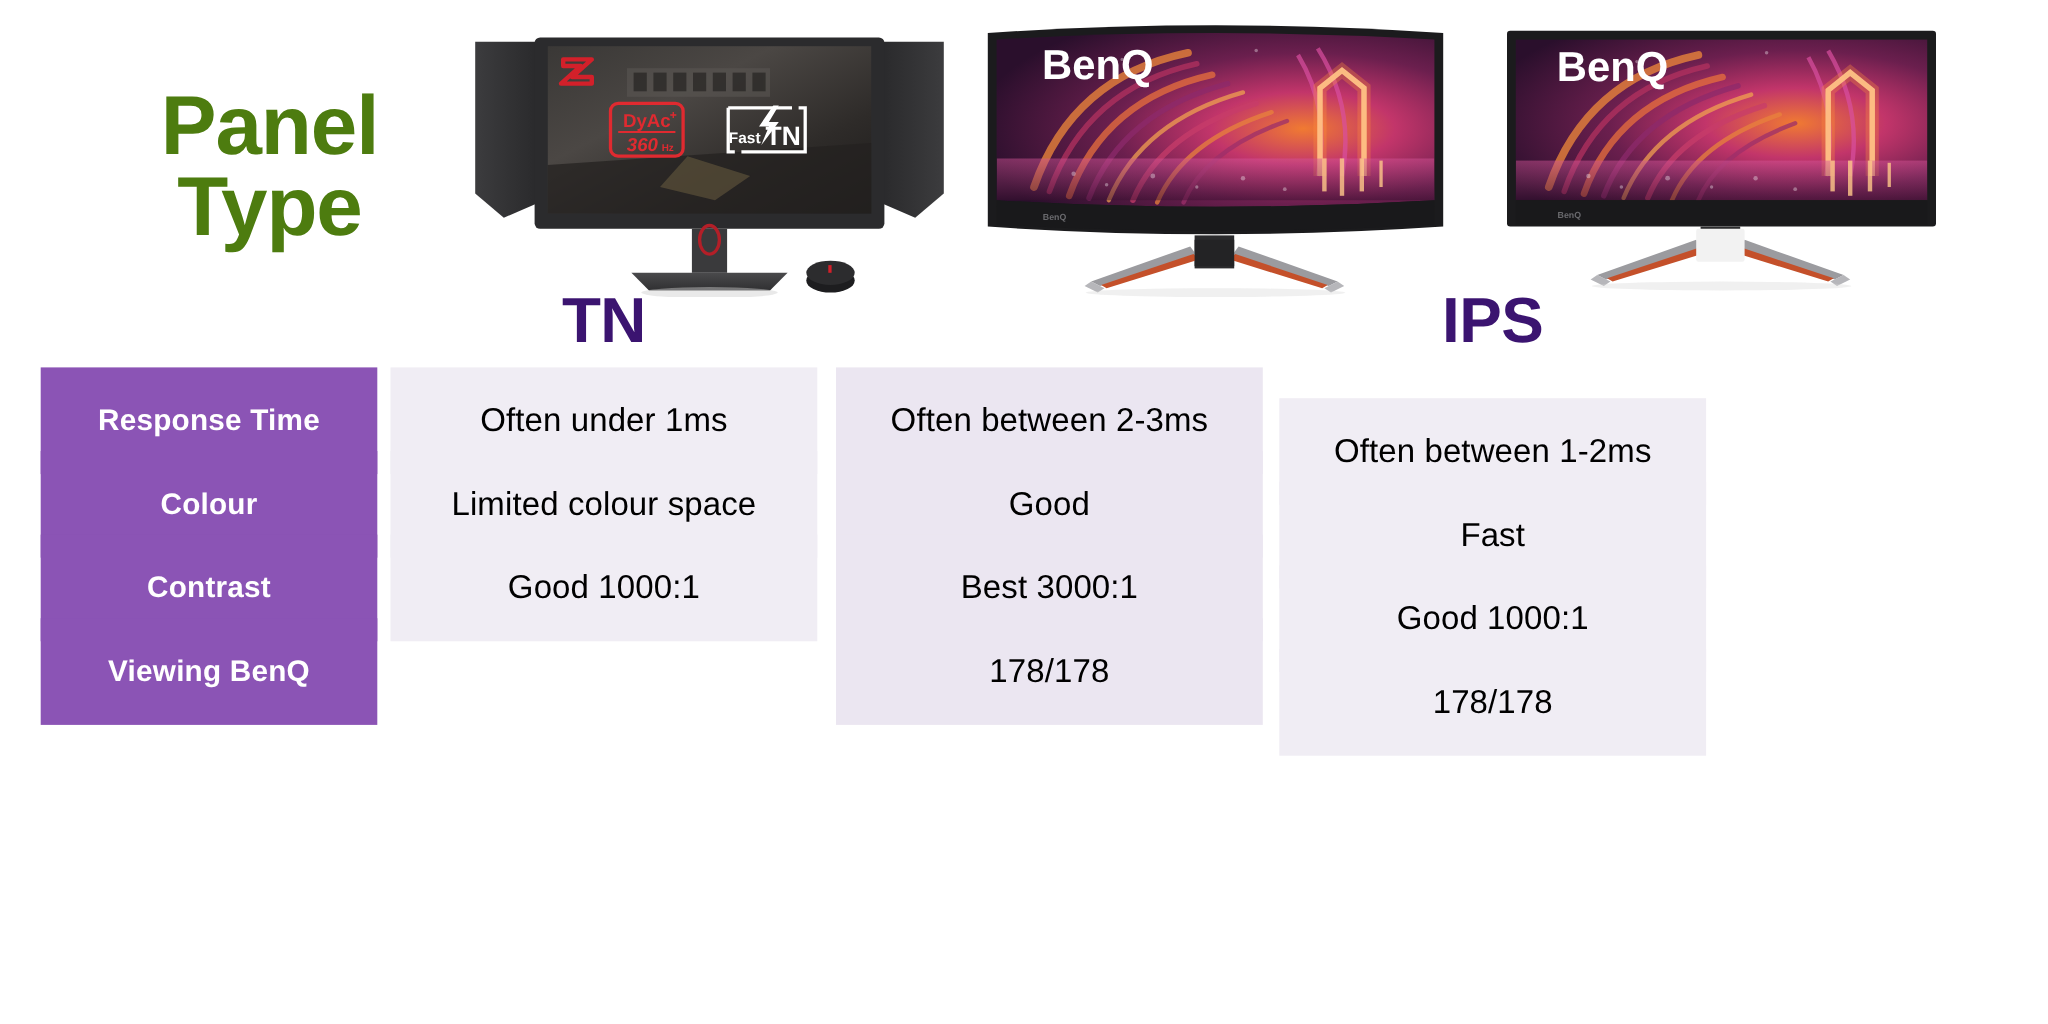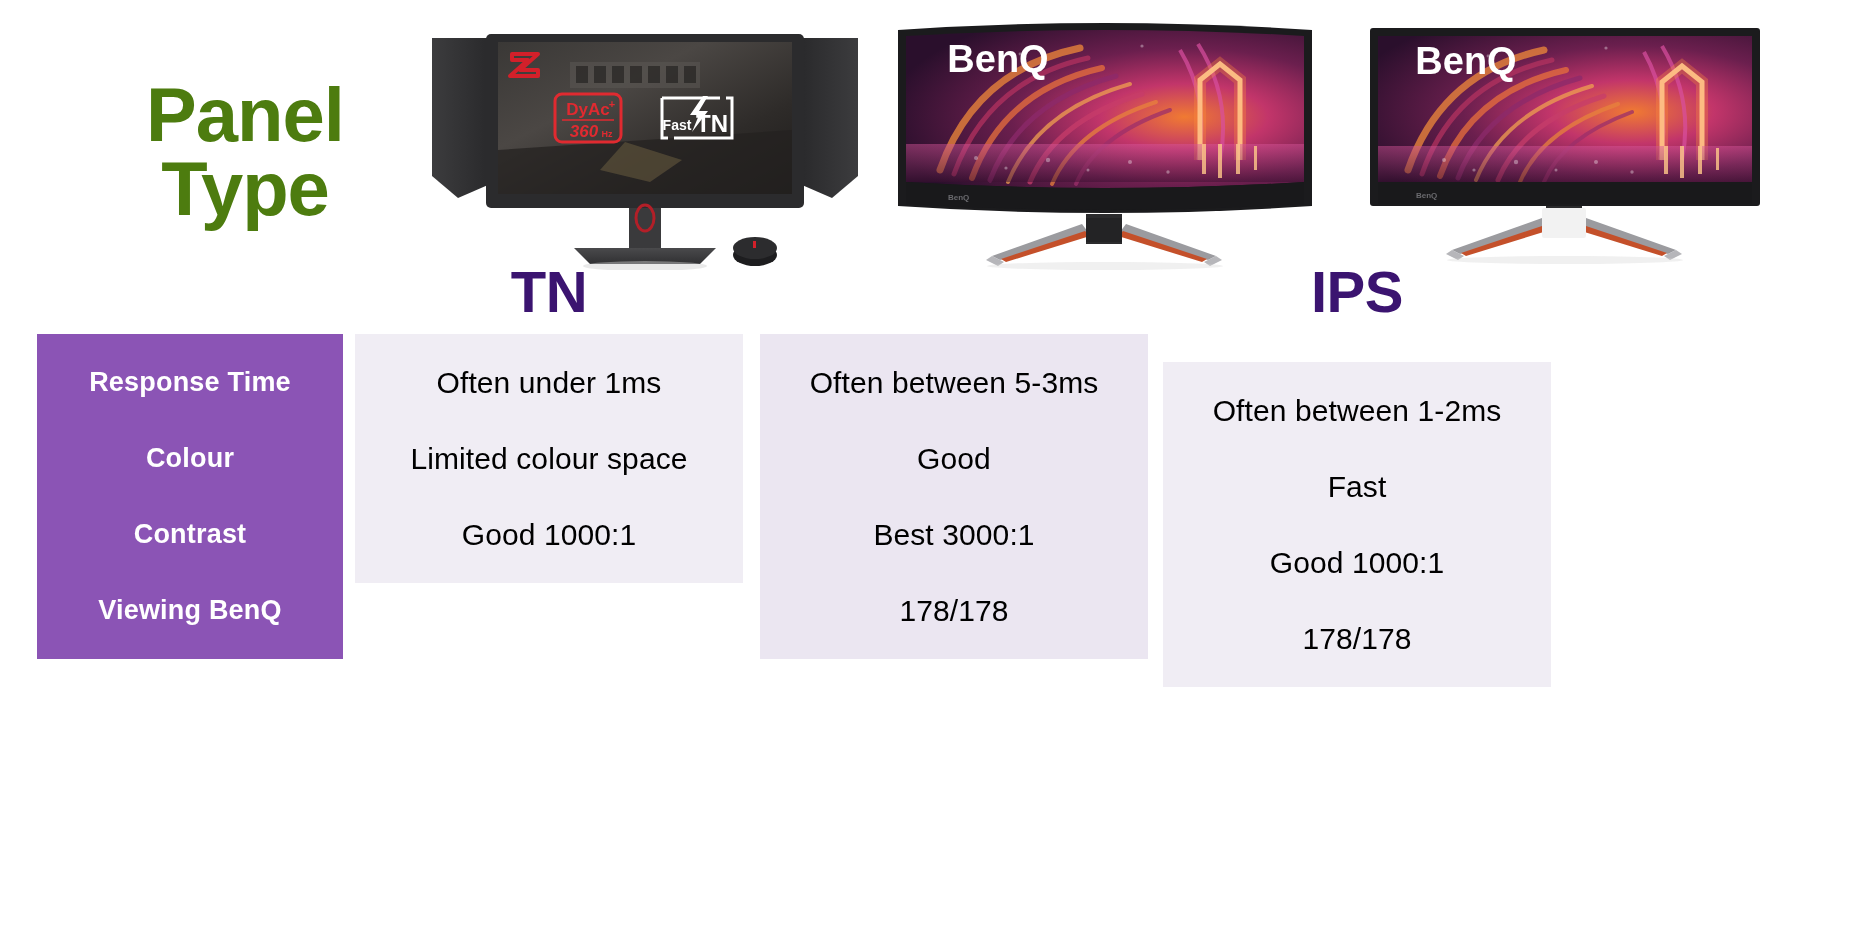--- a/index.html
+++ b/index.html
@@ -299,21 +299,21 @@
   </div>
 
   <div class="colhdr hdr-tn">TN</div>
   <div class="colhdr hdr-ips">IPS</div>
 
   <div class="grid">
 
     <div class="row">
       <div class="cell cell-label">Response Time</div>
       <div class="cell cell-tn cell-val">Often under 1ms</div>
-      <div class="cell cell-va cell-val">Often between 5-3ms</div>
+      <div class="cell cell-va cell-val">Often between 2-3ms</div>
       <div class="cell cell-ips cell-val">Often between 1-2ms</div>
     </div>
 
     <div class="row">
       <div class="cell cell-label">Colour</div>
       <div class="cell cell-tn cell-val">Limited colour space</div>
       <div class="cell cell-va cell-val">Good</div>
       <div class="cell cell-ips cell-val">Fast</div>
     </div>
 

